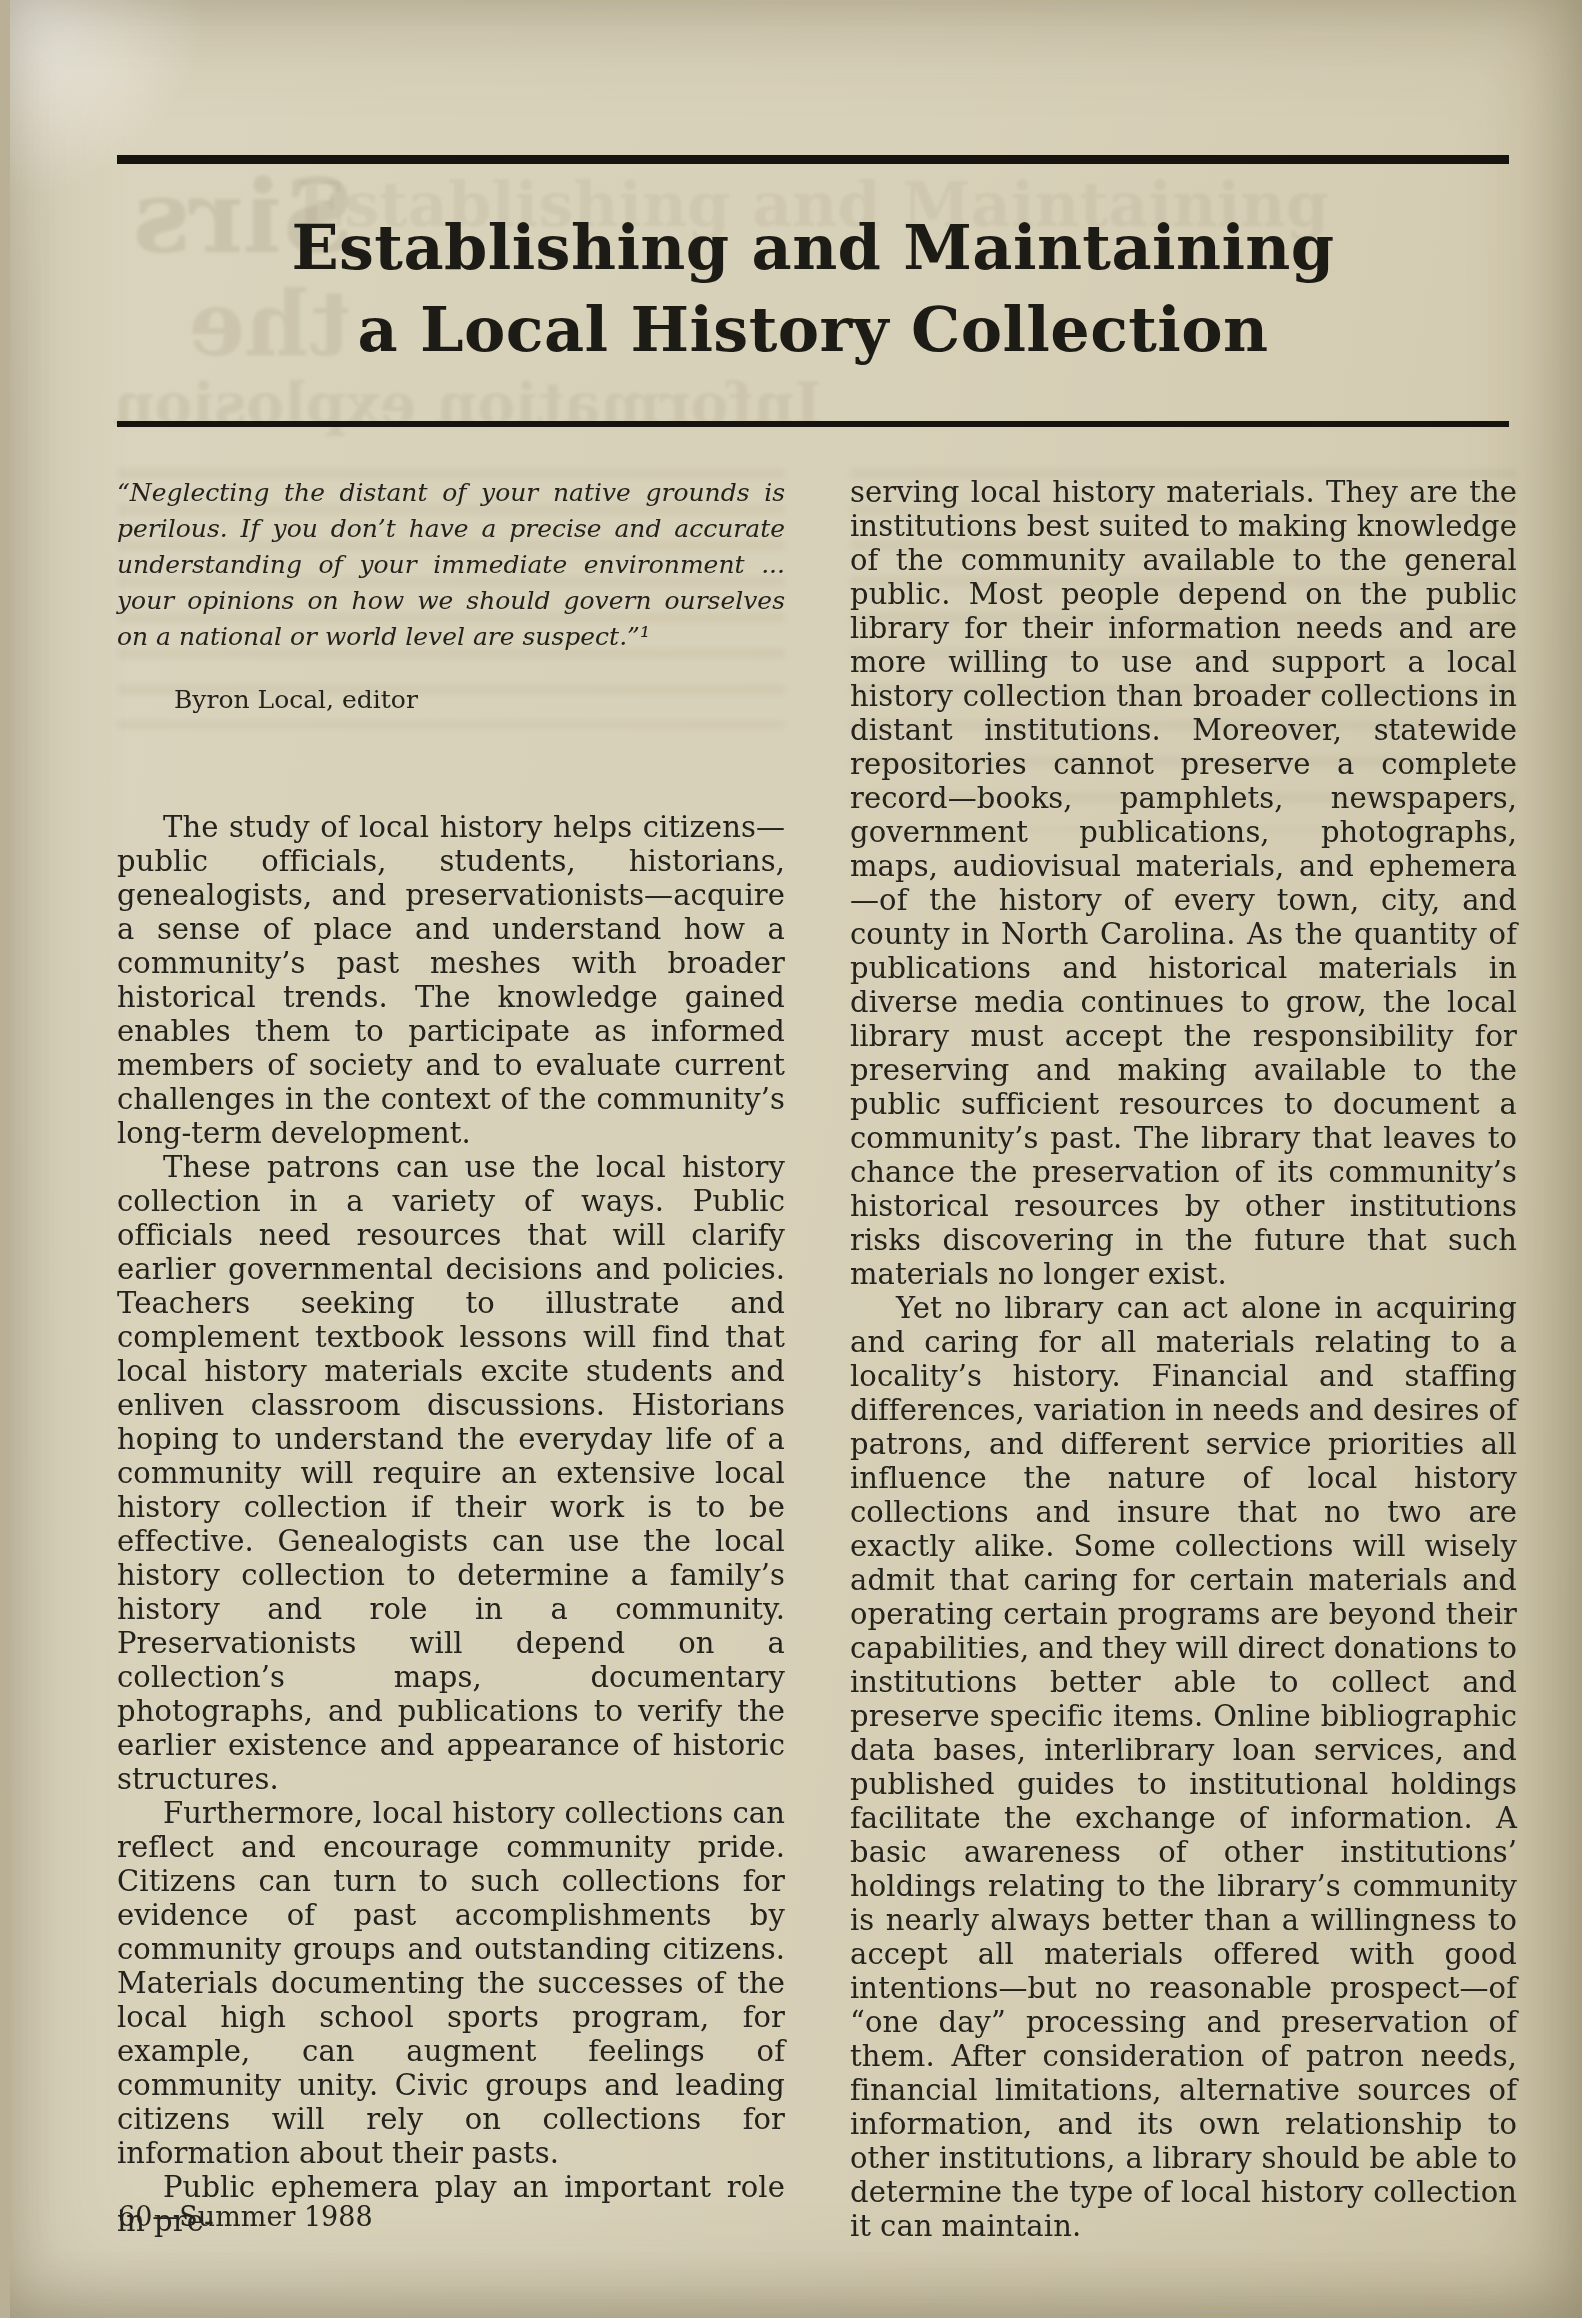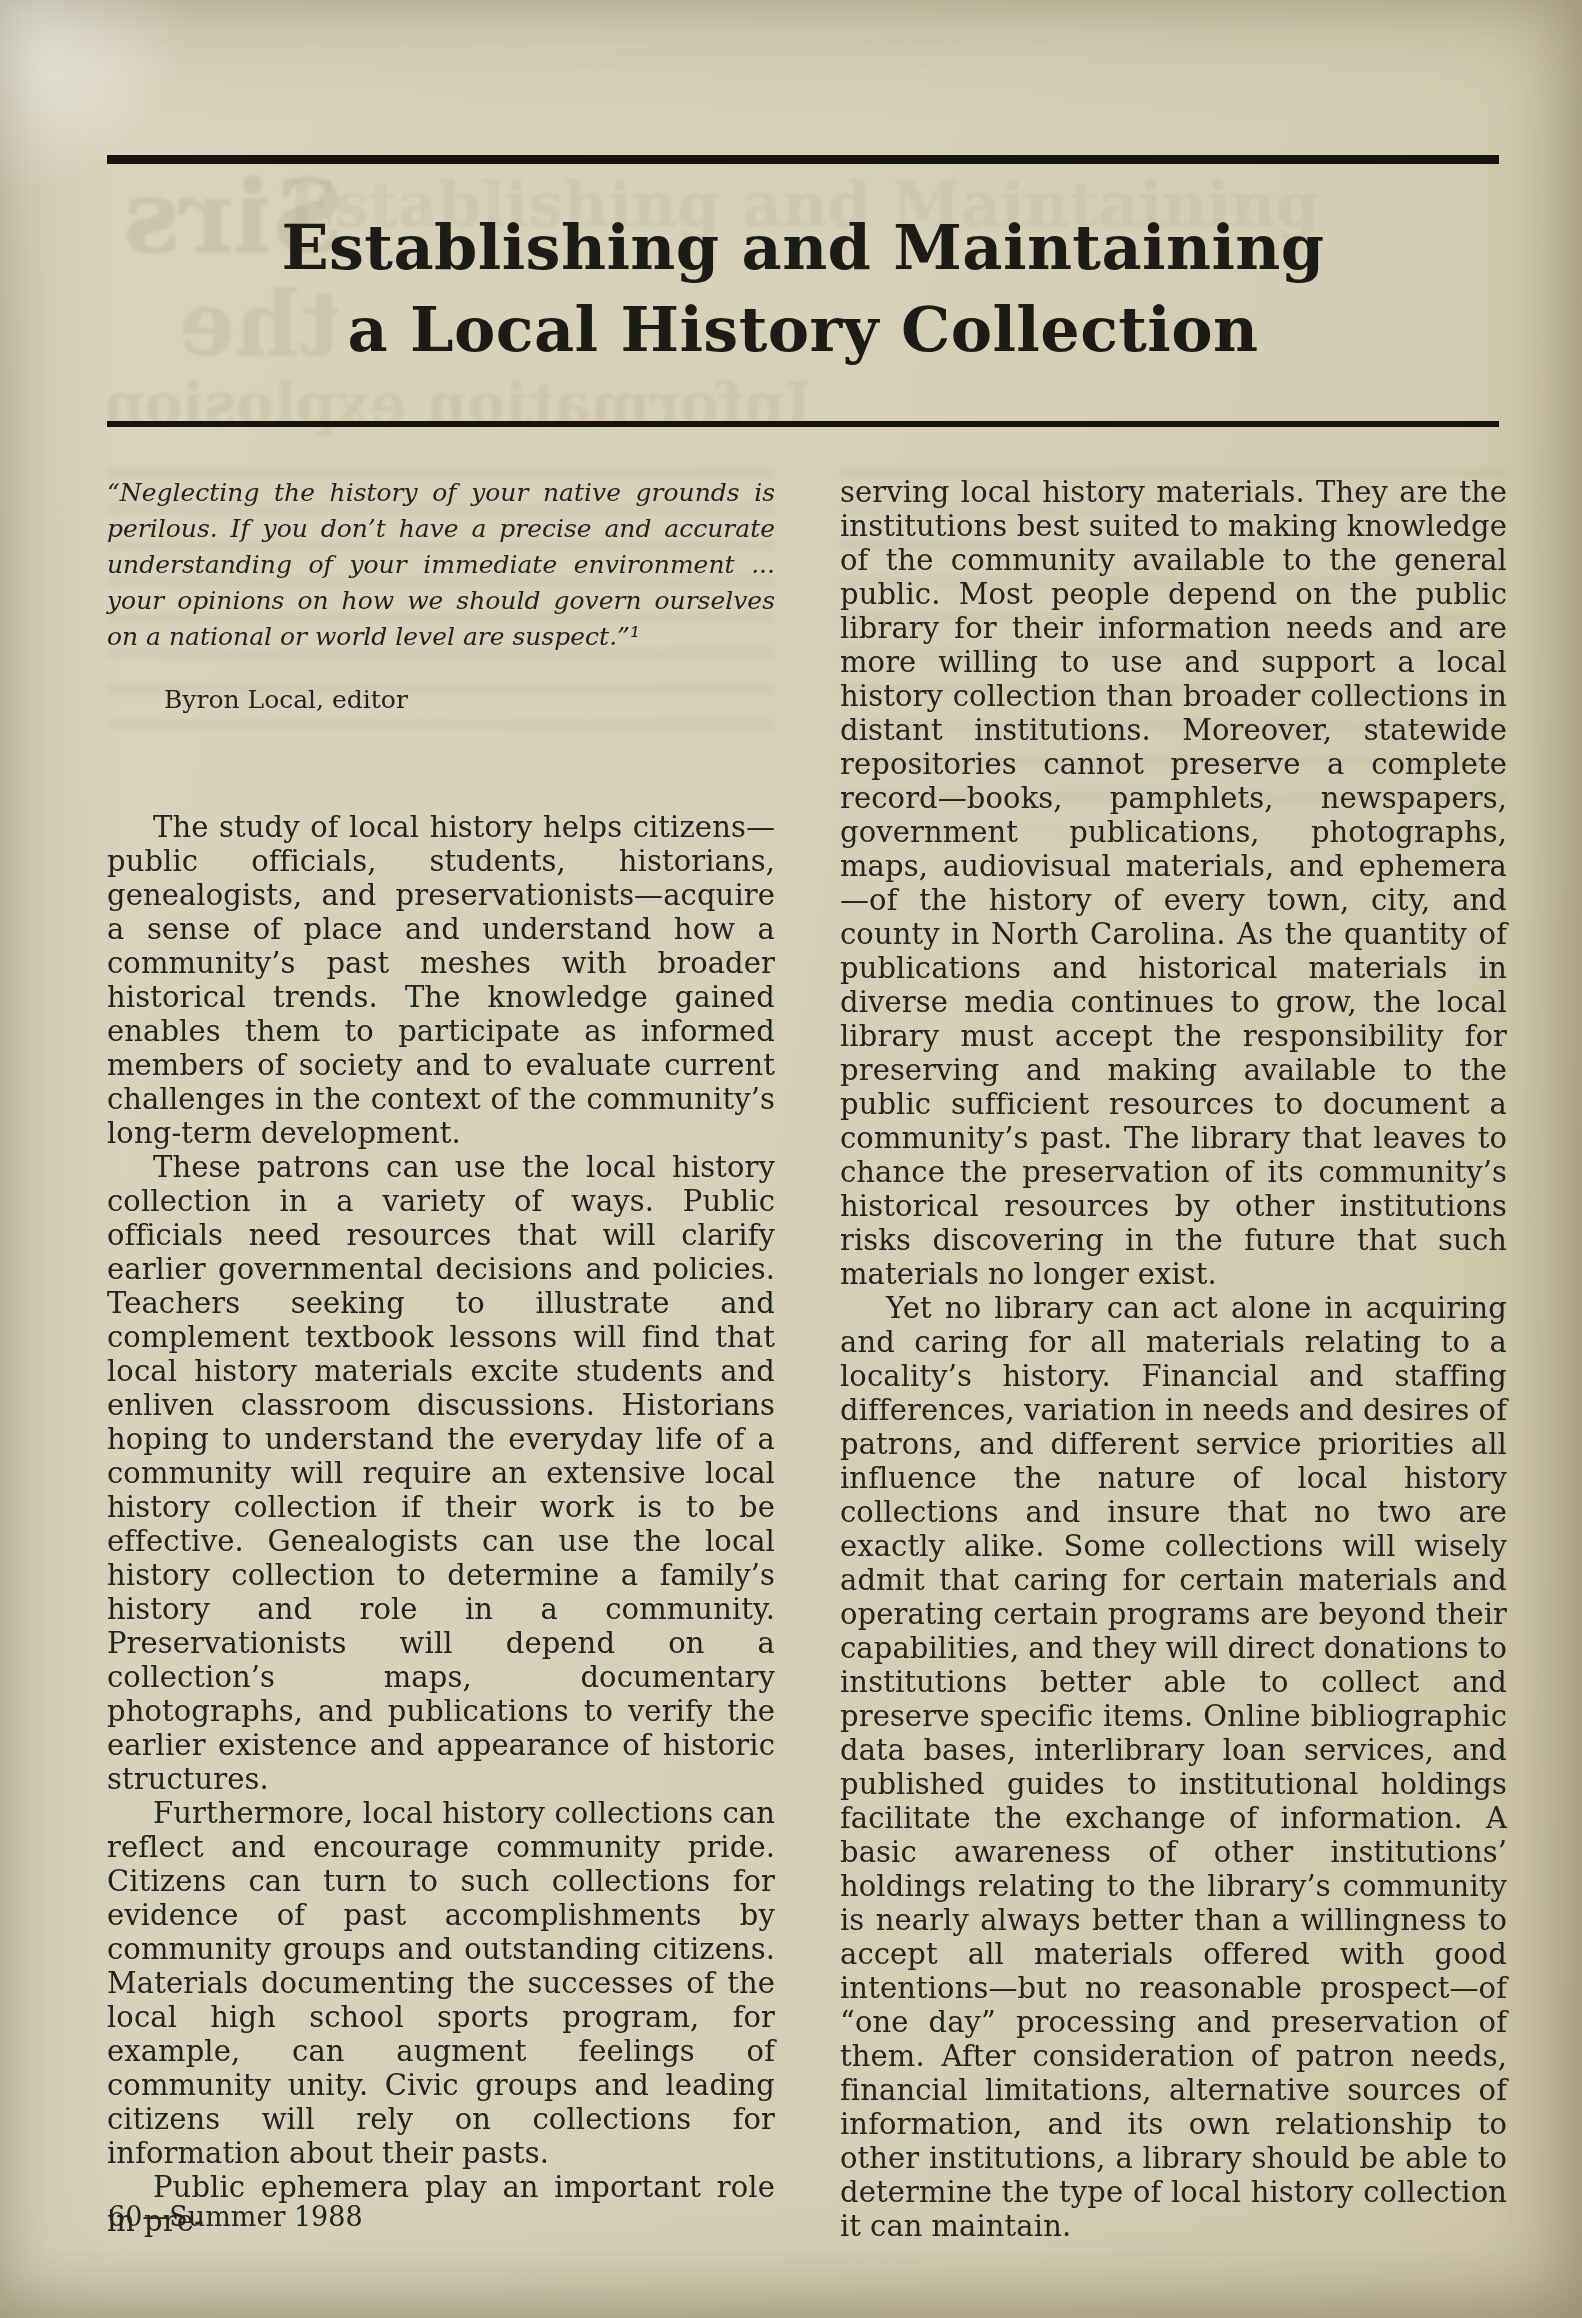--- a/index.html
+++ b/index.html
@@ -14,20 +14,21 @@
     overflow: hidden;
     font-family: "DejaVu Serif", "Liberation Serif", serif;
   }
   .page {
     position: absolute;
     inset: 0;
     background:
       radial-gradient(circle at 0% 0%, rgba(255,255,255,0.75), rgba(255,255,255,0) 7%),
       linear-gradient(100deg, #e4decb 0%, #dad3bd 4%, #d8d1b9 45%, #d3cbb1 80%, #cdc4a8 100%);
     box-shadow: inset 0 0 111px rgba(92,82,52,0.28), inset -28px 0 71px rgba(92,82,52,0.16), inset 0 -20px 47px rgba(92,82,52,0.18);
+    margin-left: 10px;
   }
 
   
   .bleed {
     position: absolute;
     font-weight: bold;
     color: #867c5e;
     pointer-events: none;
     white-space: nowrap;
   }
@@ -137,21 +138,21 @@
     <div class="rule rule-top"></div>
 
     <h1 class="title">
       <span class="title-line">Establishing and Maintaining</span>
       <span class="title-line">a Local History Collection</span>
     </h1>
 
     <div class="rule rule-mid"></div>
 
     <div class="col col-left">
-      <p class="quote">“Neglecting the history of your native grounds is perilous. If you don’t have a precise and accurate understanding of your immediate environment ... your opinions on how we should govern ourselves on a national or world level are suspect.”¹</p>
+      <p class="quote">“Neglecting the distant of your native grounds is perilous. If you don’t have a precise and accurate understanding of your immediate environment ... your opinions on how we should govern ourselves on a national or world level are suspect.”¹</p>
       <div class="attribution">
         <div class="attr-name">Byron Local, editor</div>
       </div>
       <p class="body indent body-start">The study of local history helps citizens—public officials, students, historians, genealogists, and preservationists—acquire a sense of place and understand how a community’s past meshes with broader historical trends. The knowledge gained enables them to participate as informed members of society and to evaluate current challenges in the context of the community’s long-term development.</p>
       <p class="body indent">These patrons can use the local history collection in a variety of ways. Public officials need resources that will clarify earlier governmental decisions and policies. Teachers seeking to illustrate and complement textbook lessons will find that local history materials excite students and enliven classroom discussions. Historians hoping to understand the everyday life of a community will require an extensive local history collection if their work is to be effective. Genealogists can use the local history collection to determine a family’s history and role in a community. Preservationists will depend on a collection’s maps, documentary photographs, and publications to verify the earlier existence and appearance of historic structures.</p>
       <p class="body indent">Furthermore, local history collections can reflect and encourage community pride. Citizens can turn to such collections for evidence of past accomplishments by community groups and outstanding citizens. Materials documenting the successes of the local high school sports program, for example, can augment feelings of community unity. Civic groups and leading citizens will rely on collections for information about their pasts.</p>
       <p class="body indent">Public ephemera play an important role in pre-</p>
     </div>
 
     <div class="col col-right">

